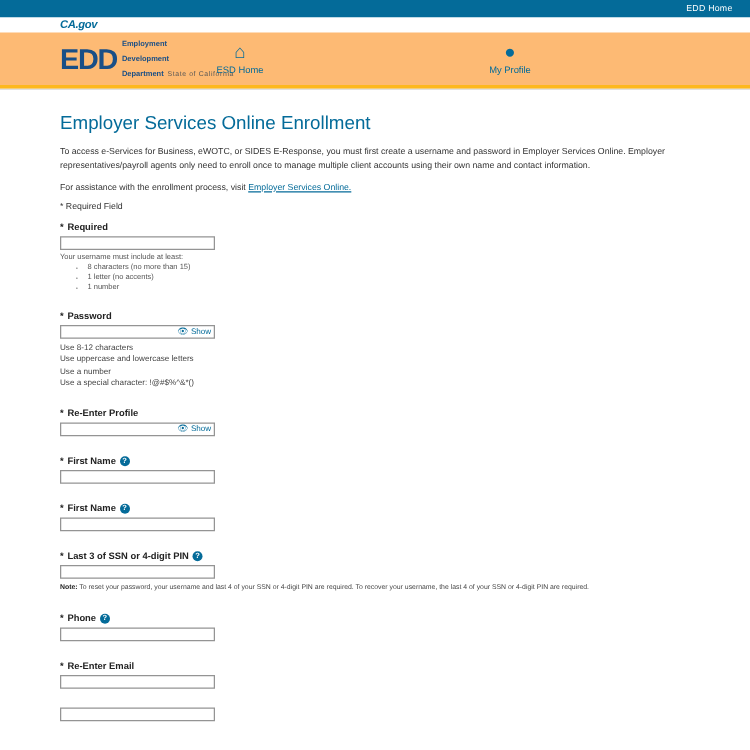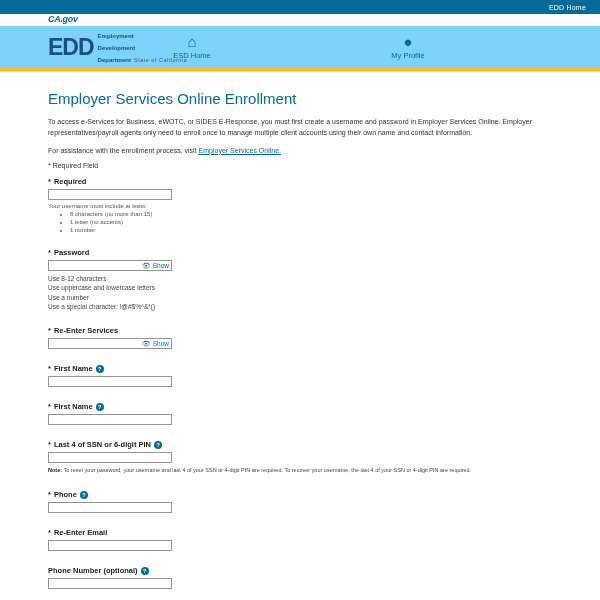--- a/index.html
+++ b/index.html
@@ -41,21 +41,21 @@
   .cagov-logo {
     font-size: 9px;
     color: #046b99;
     font-style: italic;
     font-weight: bold;
     letter-spacing: -.3px;
   }
   
   .header {
     height: 42px;
-    background: #7dd3fc;
+    background: #fdba74;
     display: flex;
     align-items: center;
     padding: 0 0 0 48px;
     position: relative;
   }
   .edd-logo {
     display: flex;
     align-items: center;
     gap: 4px;
   }
@@ -330,21 +330,21 @@
       <div>Use a number</div>
       <div>Use a special character: !@#$%^&amp;*()</div>
     </div>
   </div>
 
   <div class="spacer-sm"></div>
 
   <div class="field-block">
     <div class="field-label">
       <span class="ast">*</span>
-        <span>Re-Enter Services</span>
+        <span>Re-Enter Profile</span>
     </div>
     <div class="pw-wrap">
       <input class="text-input" type="password" value="" style="">
       <span class="pw-show">
         <span class="eye">👁</span>
         <span>Show</span>
       </span>
     </div>
   </div>
 
@@ -368,21 +368,21 @@
       <span class="help-icon">?</span>
     </div>
     <input class="text-input" type="text" value="" style="">
   </div>
 
   <div class="spacer-sm"></div>
 
   <div class="field-block">
     <div class="field-label">
       <span class="ast">*</span>
-        <span>Last 4 of SSN or 6-digit PIN</span>
+        <span>Last 3 of SSN or 4-digit PIN</span>
       <span class="help-icon">?</span>
     </div>
     <input class="text-input" type="text" value="" style="">
     <p class="note-line">
       <b>Note:</b><span> To reset your password, your username and last 4 of your SSN or 4-digit PIN are required. To recover your username, the last 4 of your SSN or 4-digit PIN are required.</span>
     </p>
   </div>
 
   <div class="spacer-sm"></div>
 
@@ -401,20 +401,16 @@
     <div class="field-label">
       <span class="ast">*</span>
         <span>Re-Enter Email</span>
     </div>
     <input class="text-input" type="text" value="" style="">
   </div>
 
   <div class="spacer-sm"></div>
 
   <div class="field-block">
-    <div class="field-label">
-      <span>Phone Number (optional)</span>
-      <span class="help-icon">?</span>
-    </div>
     <input class="text-input" type="text" value="" style="">
   </div>
 
 </div>
 
 </body></html>

